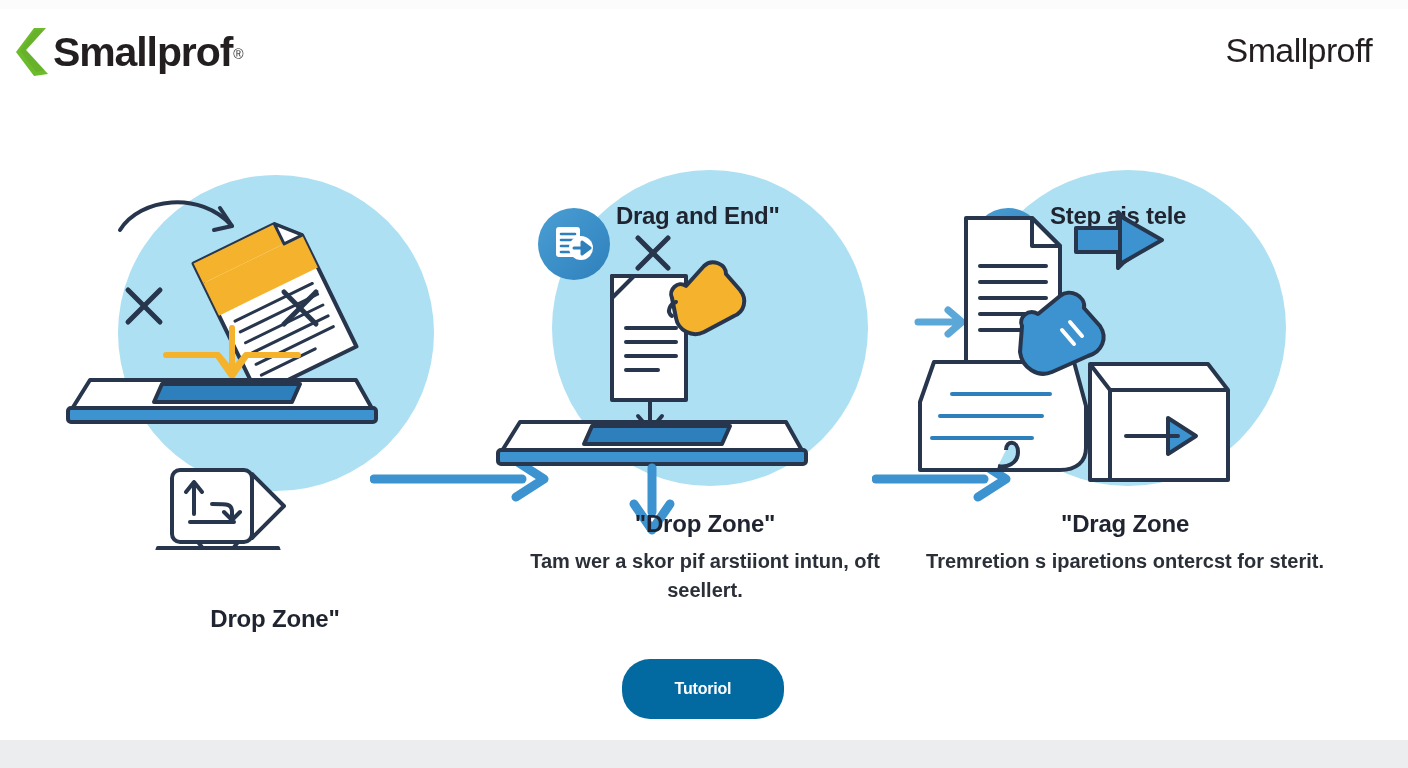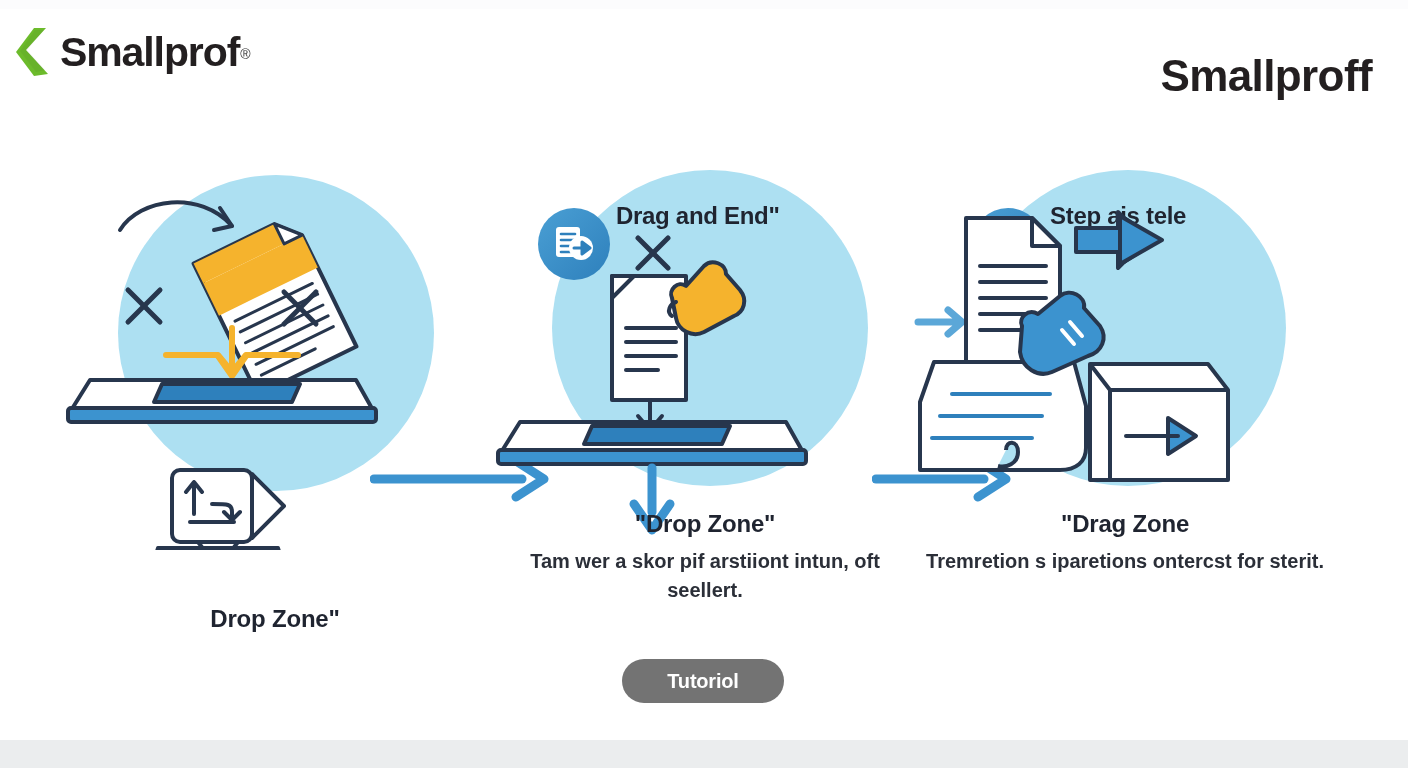--- a/index.html
+++ b/index.html
@@ -16,36 +16,35 @@
   }
   .top-strip {
     position: absolute; top: 0; left: 0;
     width: 1408px; height: 9px;
     background: #fcfcfd;
   }
 
   
   .brand {
     position: absolute; left: 14px; top: 26px;
-    display: flex; align-items: center; gap: 8px;
+    display: flex; align-items: center; gap: 1px;
   }
   .brand-mark { width: 38px; height: 52px; display: block; }
   .brand-text {
     font-size: 41px; font-weight: 700; color: #231f20;
     letter-spacing: -1.1px; line-height: 1;
   }
   .brand-reg {
     font-size: 14px; font-weight: 400; color: #333;
     vertical-align: super; margin-left: 1px;
   }
   .header-right {
     position: absolute; right: 36px; top: 31px;
-    font-size: 44px; font-weight: 700; color: #231f20;
+    font-size: 34px; font-weight: 400; color: #231f20;
     letter-spacing: -0.6px;
-    margin-top: 20px;
   }
 
   
   .panels { position: absolute; left: 0; top: 150px; width: 1408px; height: 520px; }
   .panel { position: absolute; top: 0; }
   .panel-1 { left: 60px;  width: 430px; }
   .panel-2 { left: 490px; width: 430px; }
   .panel-3 { left: 910px; width: 430px; }
 
   .circle {
@@ -89,23 +88,23 @@
   .panel-3 .caption { top: 360px; }
 
   
   .connector { position: absolute; top: 305px; }
   .conn-1 { left: 370px; }
   .conn-2 { left: 872px; }
 
   
   .cta {
     position: absolute; left: 622px; top: 659px;
-    width: 162px; height: 44px; border-radius: 28px;
-    background: #737373; border: none; cursor: pointer;
-    color: #ffffff; font-size: 20px; font-weight: 700;
+    width: 162px; height: 60px; border-radius: 28px;
+    background: #0369a1; border: none; cursor: pointer;
+    color: #ffffff; font-size: 16px; font-weight: 700;
     font-family: "Liberation Sans", sans-serif;
     letter-spacing: -0.2px;
   }
 
   
   .footer {
     position: absolute; left: 0; bottom: 0; width: 1408px; height: 28px;
     background: #ebedee;
     display: flex; align-items: flex-end; gap: 10px; padding-left: 62px;
     overflow: hidden;

